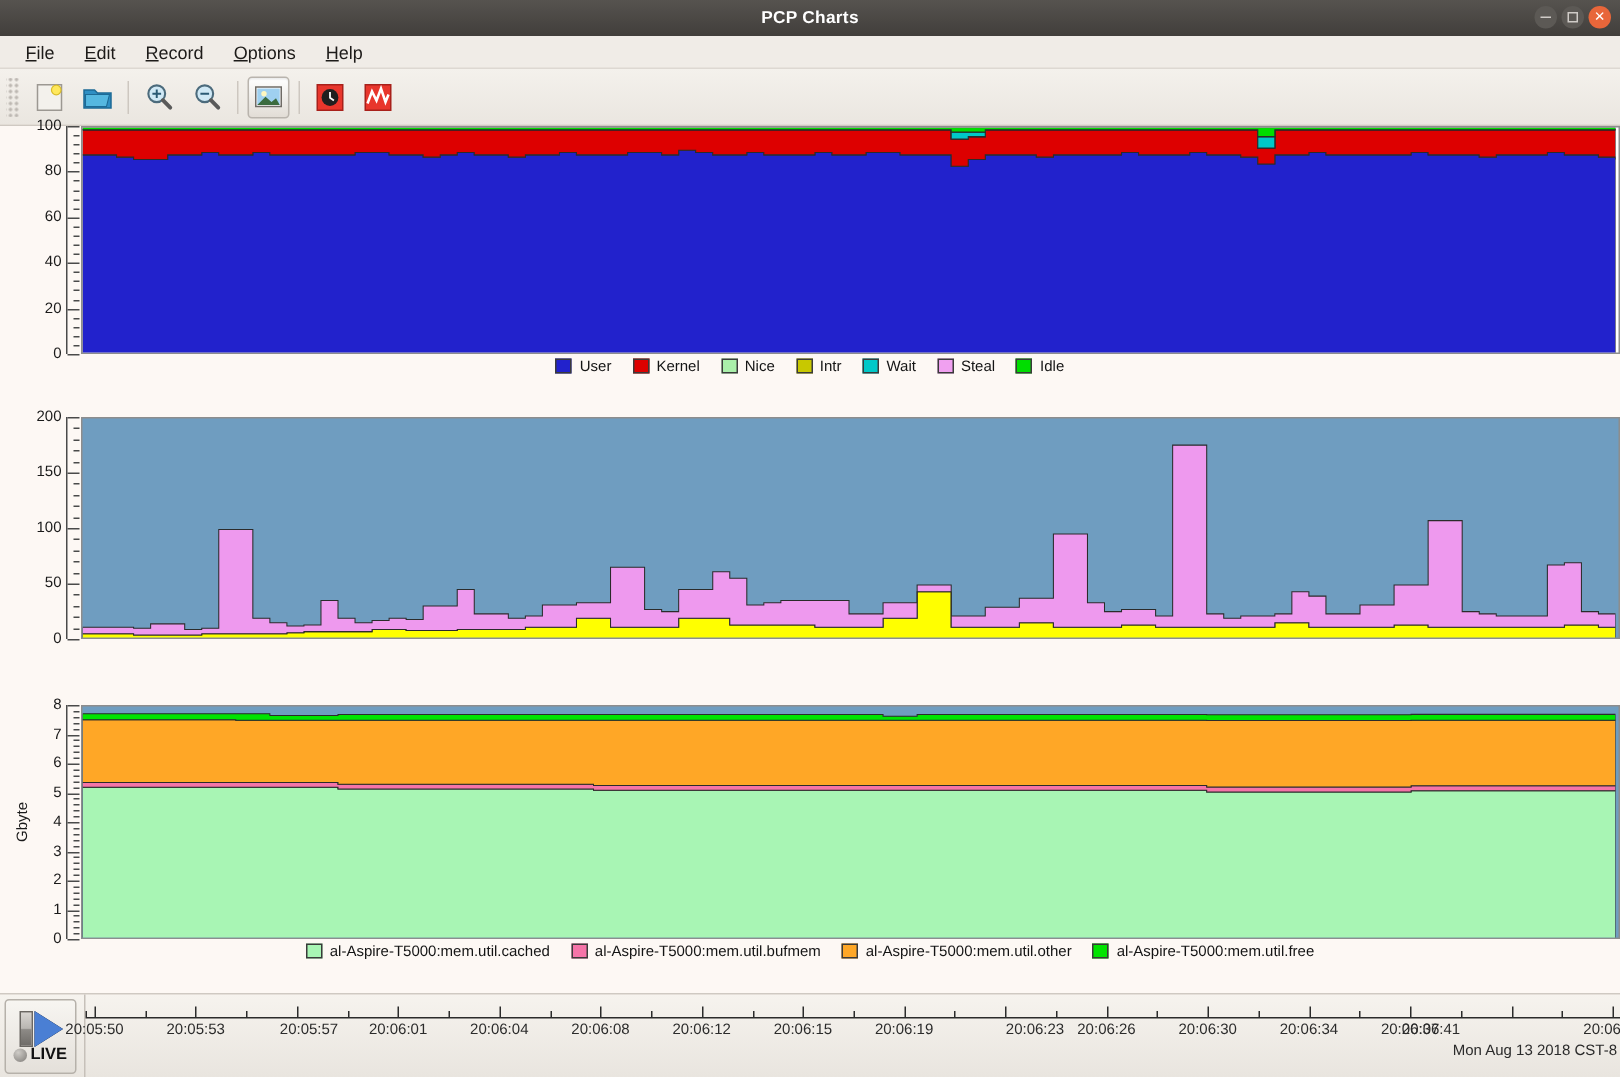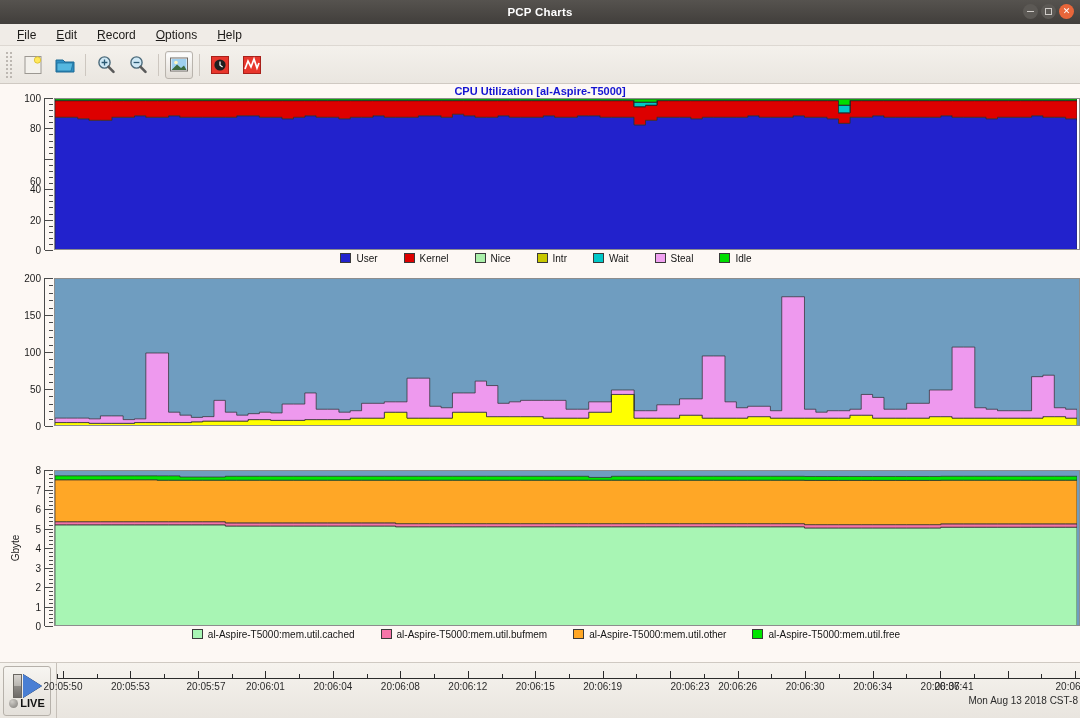--- a/index.html
+++ b/index.html
@@ -100,21 +100,21 @@
   }
   .axis-caption{
     position:absolute; left:2px; top:50%;
     transform:translateY(-50%) rotate(-90deg);
     font-size:10px; color:#1a1a1a; white-space:nowrap;
   }
   .legend{
     display:flex; align-items:center; justify-content:center;
     gap:14px; height:16px; font-size:10px; color:#141414;
   }
-  .lg-item{ display:flex; align-items:center; gap:5px;margin-left:12px; }
+  .lg-item{ display:flex; align-items:center; gap:5px; }
   .swatch{ width:11px; height:10px; border:1px solid #3a3a3a; display:block;}
 
   
   #timebar{
     position:absolute; left:0; top:662px; width:1080px; height:56px;
     background:linear-gradient(to bottom,#f6f3ee 0%,#e9e5df 100%);
     border-top:1px solid #cfc9c2;
   }
   #livebtn{
     position:absolute; left:3px; top:3px; width:48px; height:50px;
@@ -235,32 +235,31 @@
     <svg width="22" height="22" viewBox="0 0 22 22">
       <rect x="2.5" y="2.5" width="17" height="17" fill="#e8362c" stroke="#a8201a"></rect>
       <path d="M4 15 L7 7 L10 13 L13 5 L16 14 L18 9" stroke="#ffffff" stroke-width="1.7" fill="none"></path>
     </svg>
   </div>
 </div>
 
 <div id="charts">
 
   <div class="chart-block" id="block0" style="top:0px;">
-    <div class="chart-title" id="title0" style="color: rgb(20, 20, 210);">CPU Utilization [al-Aspire-T5000]</div>
     <div class="plotwrap" id="wrap0" style="height:152px;">
       <div class="yaxis" id="yaxis0">
           <div class="yline"></div>
           <div class="ymajor" style="top: 152px;"></div>
           <div class="ytick-label" style="top: 152px;">0</div>
           <div class="ymajor" style="top: 121.6px;"></div>
           <div class="ytick-label" style="top: 121.6px;">20</div>
           <div class="ymajor" style="top: 91.2px;"></div>
           <div class="ytick-label" style="top: 91.2px;">40</div>
           <div class="ymajor" style="top: 60.8px;"></div>
-          <div class="ytick-label" style="top: 60.8px; margin-top: 22px;">60</div>
+          <div class="ytick-label" style="top: 60.8px;">60</div>
           <div class="ymajor" style="top: 30.4px;"></div>
           <div class="ytick-label" style="top: 30.4px;">80</div>
           <div class="ymajor" style="top: 0px;"></div>
           <div class="ytick-label" style="top: 0px;">100</div>
           <div class="yminor" style="top: 145.92px;"></div>
           <div class="yminor" style="top: 139.84px;"></div>
           <div class="yminor" style="top: 133.76px;"></div>
           <div class="yminor" style="top: 127.68px;"></div>
           <div class="yminor" style="top: 115.52px;"></div>
           <div class="yminor" style="top: 109.44px;"></div>

